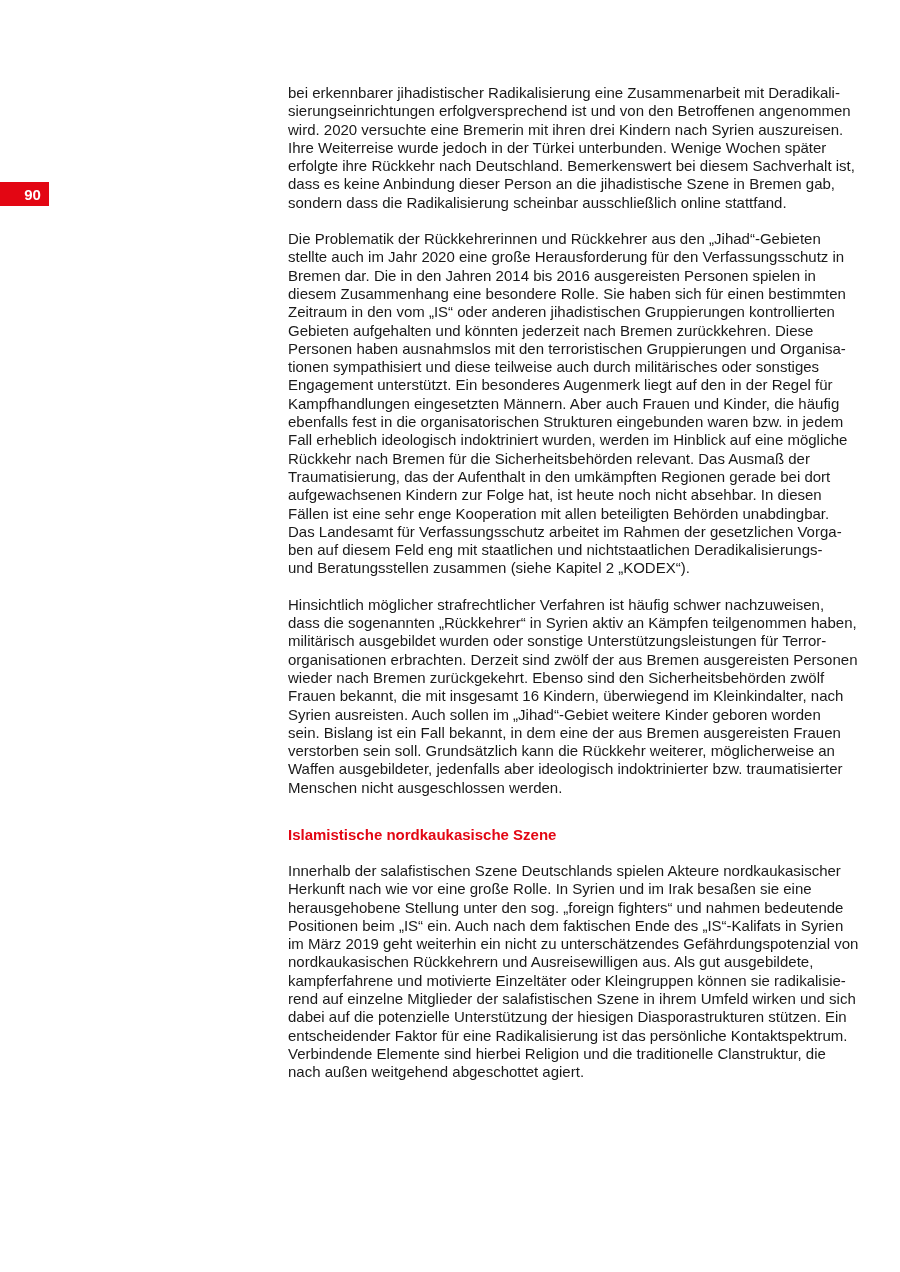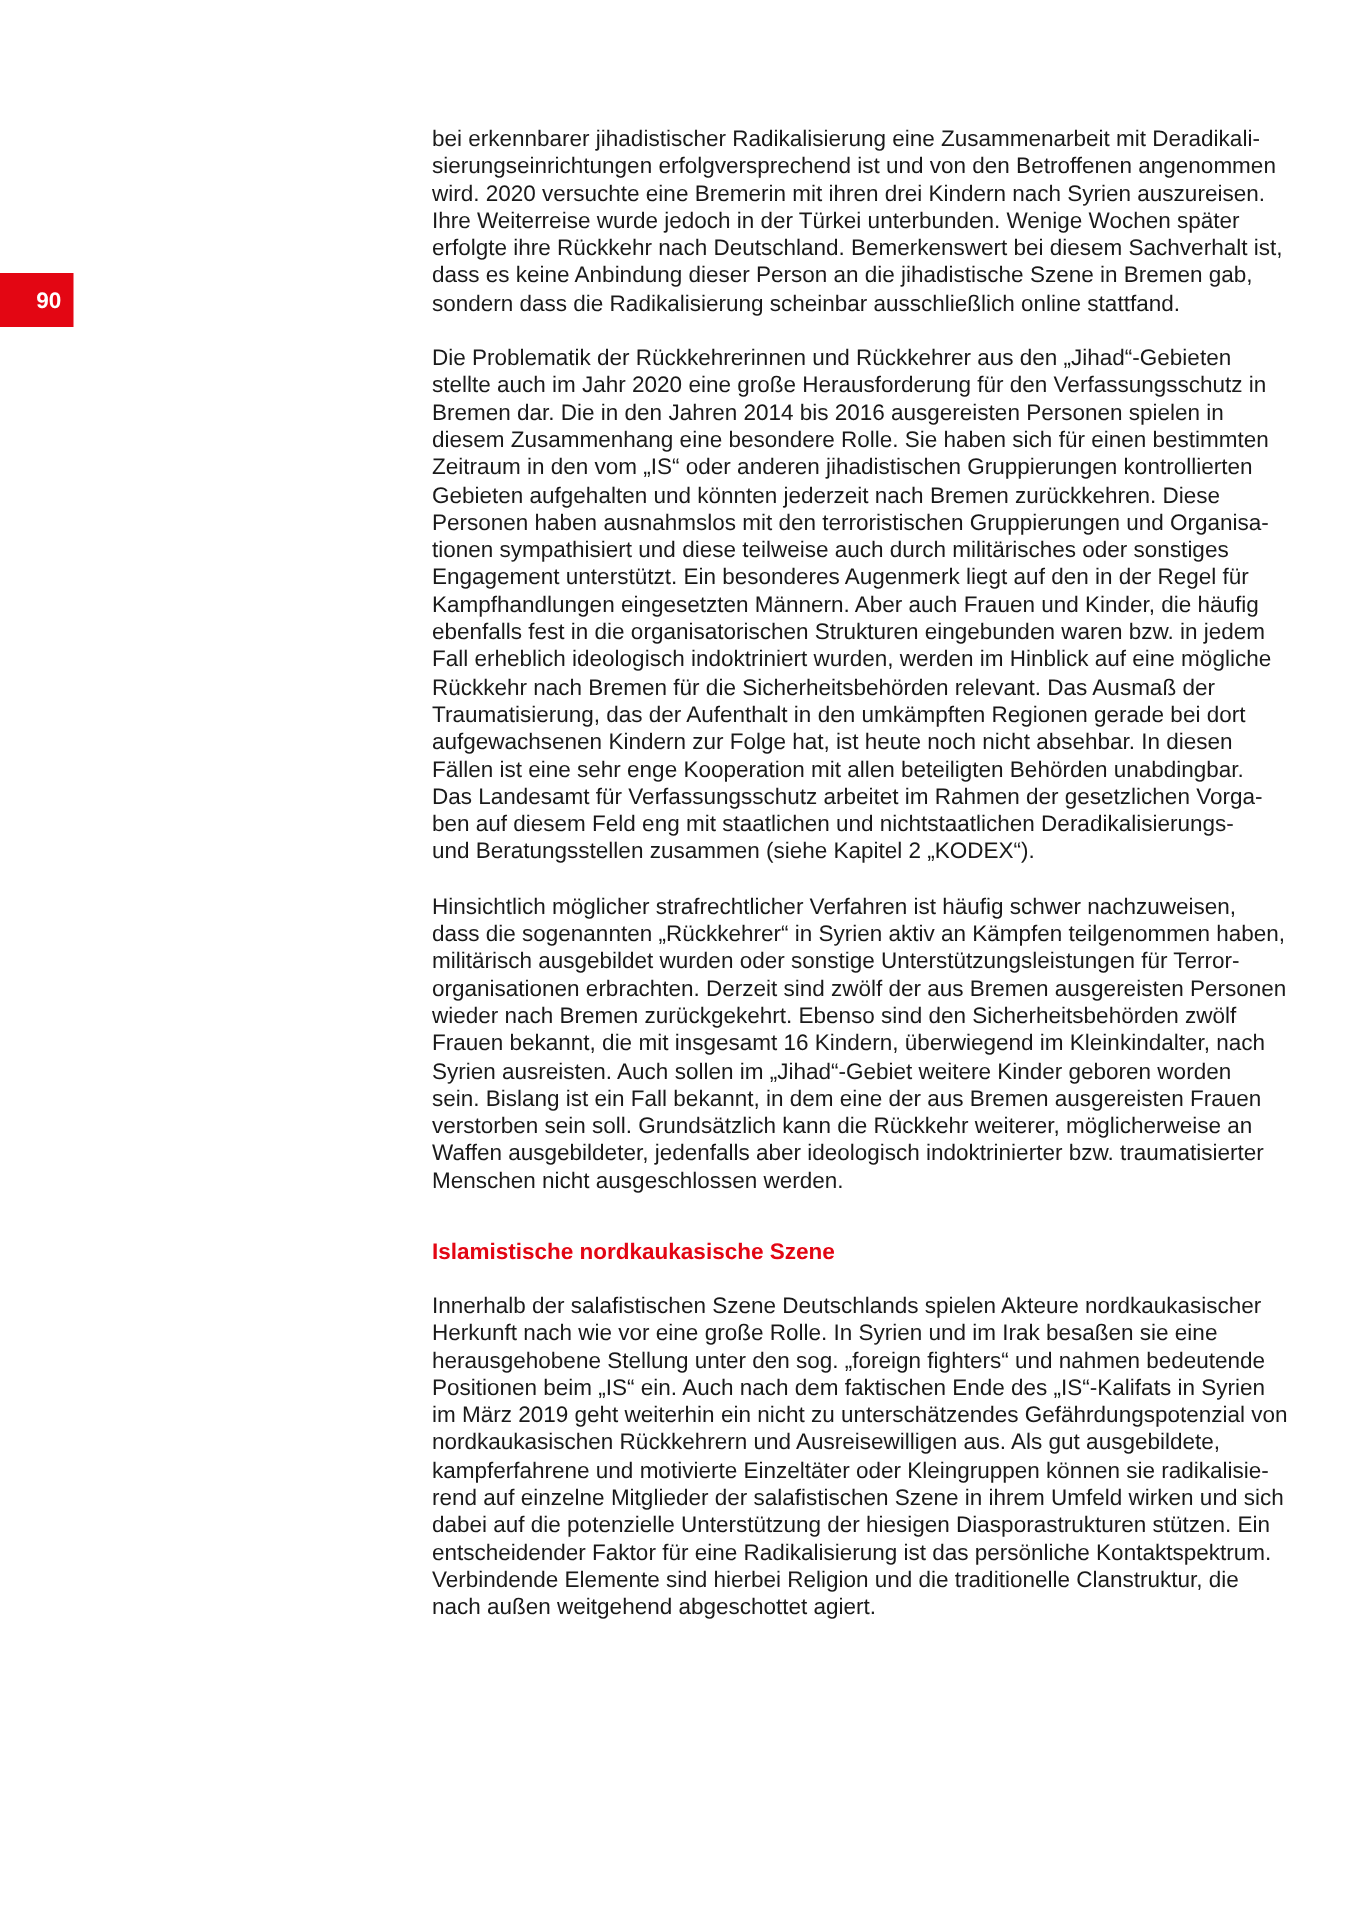--- a/index.html
+++ b/index.html
@@ -9,21 +9,21 @@
     height: 1272px;
     background: #ffffff;
     overflow: hidden;
     font-family: "Liberation Sans", sans-serif;
   }
   .page-number-badge {
     position: absolute;
     left: 0;
     top: 182px;
     width: 49px;
-    height: 36px;
+    height: 24px;
     background: #e30613;
     color: #ffffff;
     font-size: 15px;
     font-weight: bold;
     display: flex;
     align-items: center;
     justify-content: center;
     padding-left: 16px;
     box-sizing: border-box;
   }

